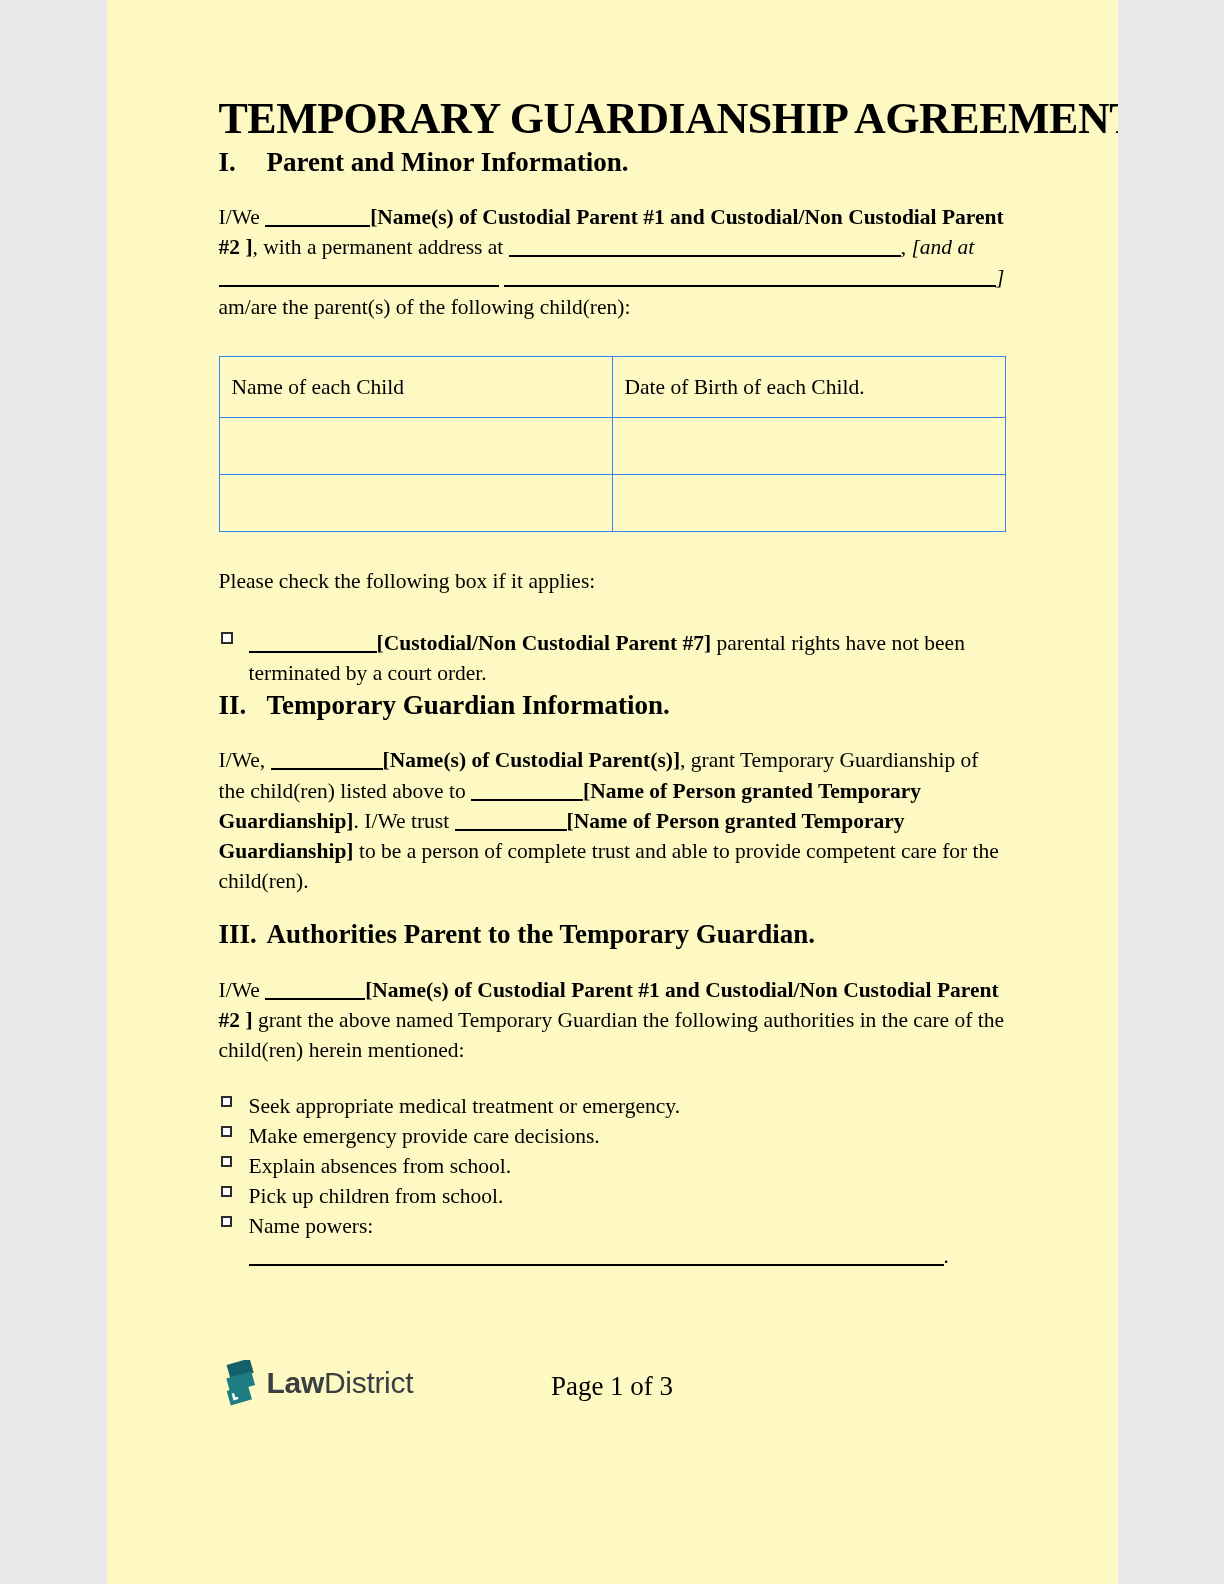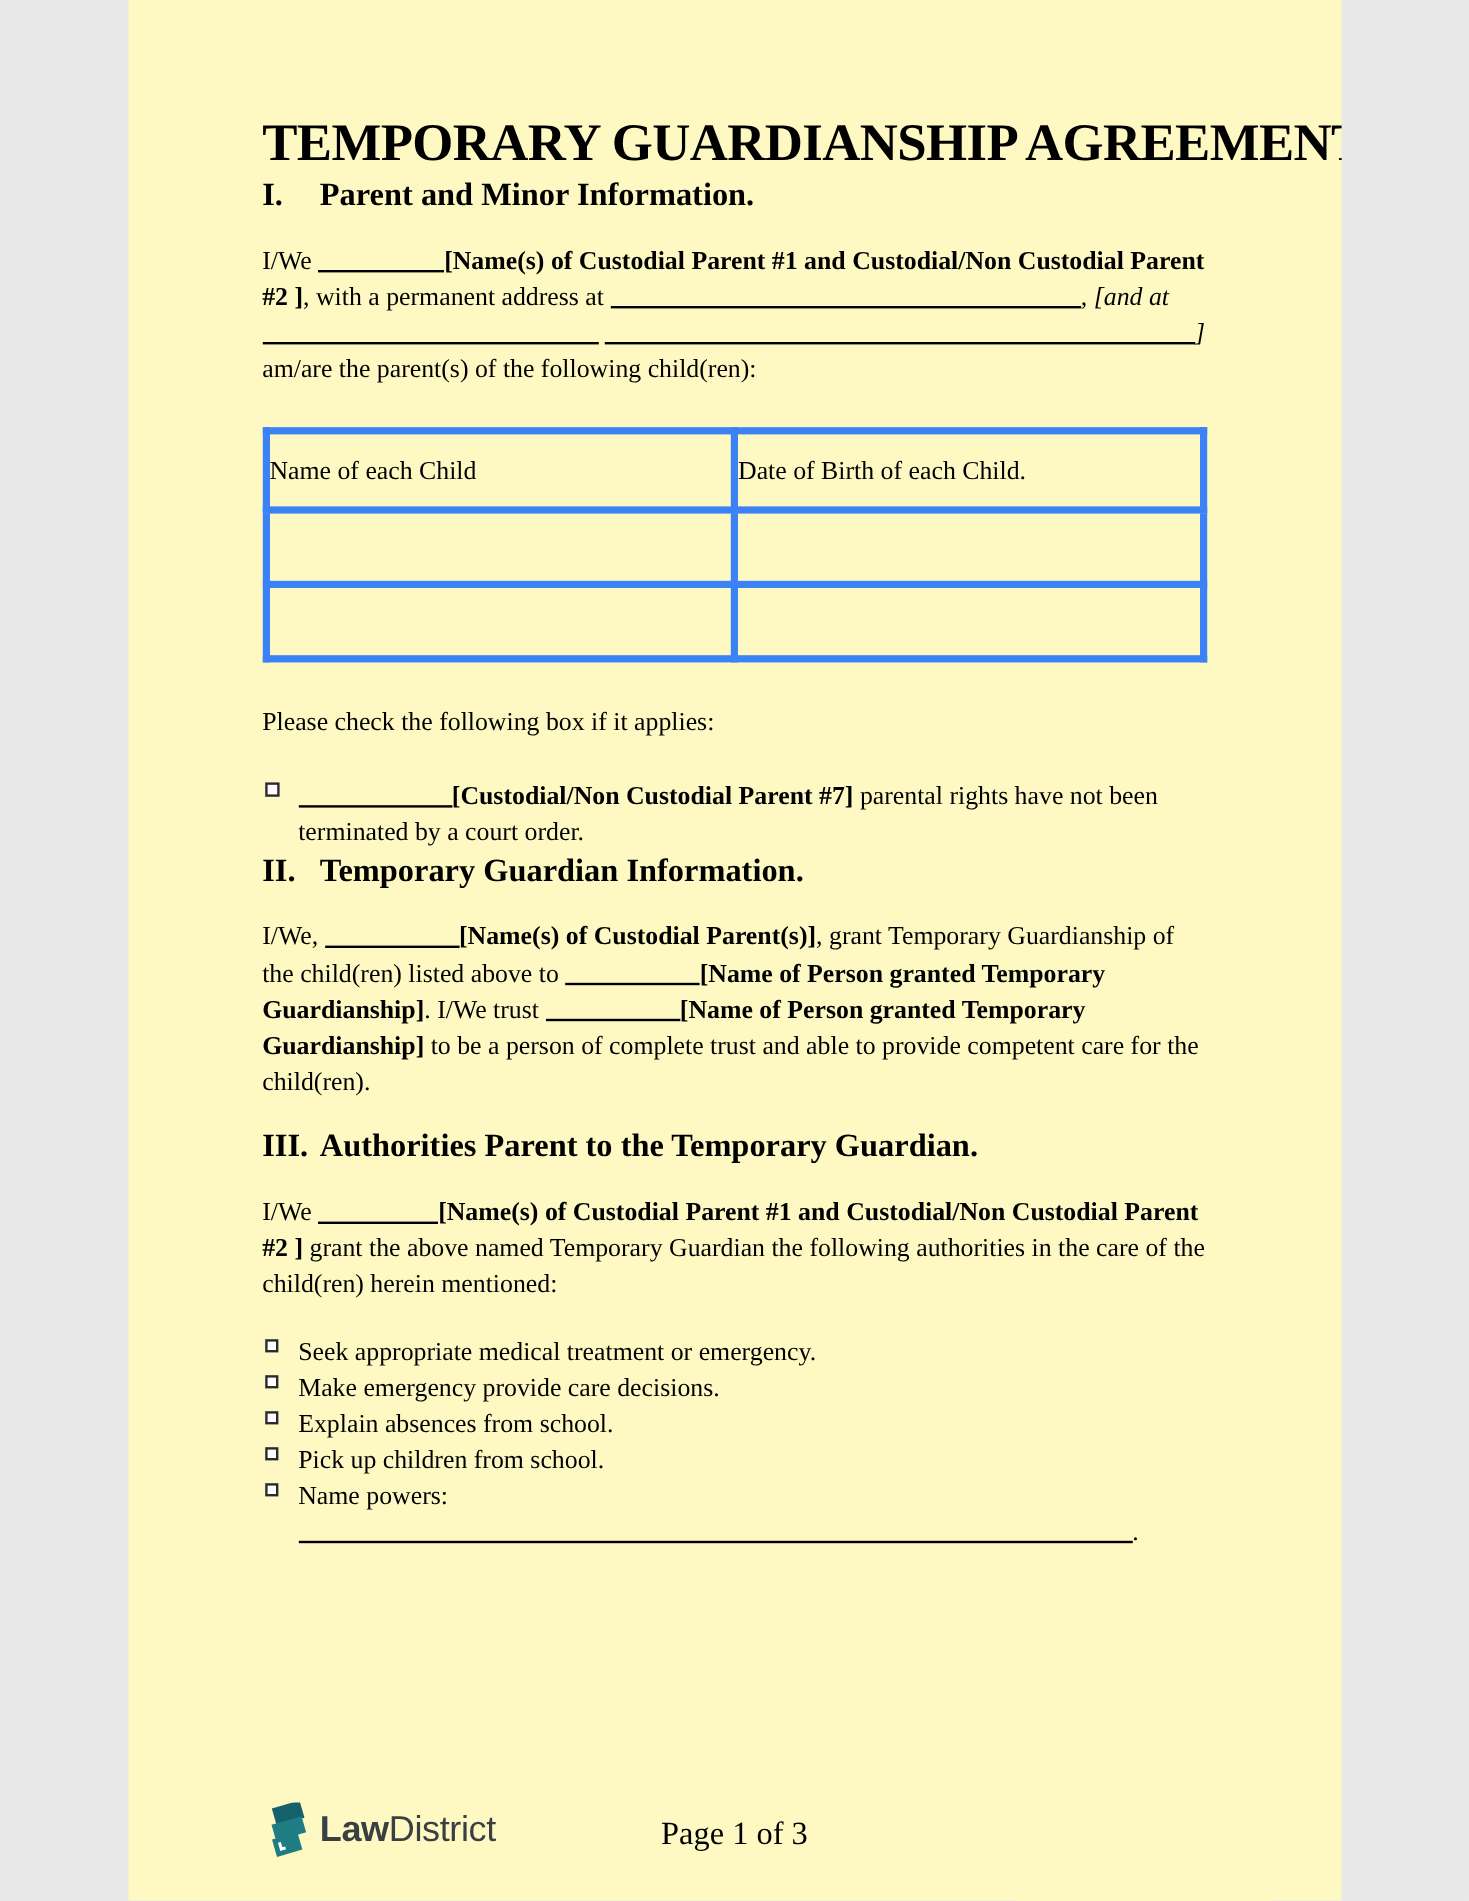--- a/index.html
+++ b/index.html
@@ -24,35 +24,35 @@
   .bold{font-weight:700;}
   .italic{font-style:italic;}
   .blank{
     display:inline-block;border-bottom:2px solid #000;height:12px;
     transform:translateY(3px);
   }
   table.child-table{
     width:100%;border-collapse:collapse;margin-top:34px;
   }
   table.child-table td{
-    border:6px solid #3b82f6;padding:0 0;vertical-align:middle;
+    border:1px solid #3b82f6;padding:0 12px;vertical-align:middle;
   }
   table.child-table .hdr-row td{height:60px;}
   table.child-table .empty-row td{height:56px;}
   .please-check{margin-top:34px;}
   .checkbox-statement{margin-top:32px;position:relative;padding-left:30px;}
   .checkbox{
     display:inline-block;width:12px;height:12px;border:2px solid #2b2b2b;
     box-sizing:border-box;background:#fff;
   }
   .checkbox-statement > .checkbox{position:absolute;left:2px;top:4px;}
   ul.auth-list{list-style:none;margin:26px 0 0 0;padding:0;}
   ul.auth-list li{position:relative;padding-left:30px;margin:0;line-height:30px;}
   ul.auth-list .checkbox{position:absolute;left:2px;top:5px;width:11px;height:11px;}
-  .footer{position:absolute;left:112px;right:112px;top:1502px;height:52px;}
+  .footer{position:absolute;left:112px;right:112px;top:1360px;height:52px;}
   .brand{display:inline-flex;align-items:center;gap:6px;}
   .brand-text{
     font-family:"Liberation Sans", sans-serif;font-size:30px;color:#3a3f42;
     letter-spacing:-0.3px;line-height:1;
   }
   .brand-text .bold{font-weight:700;}
   .page-num{
     position:absolute;left:0;right:0;top:8px;text-align:center;font-size:27px;
   }
 </style>

